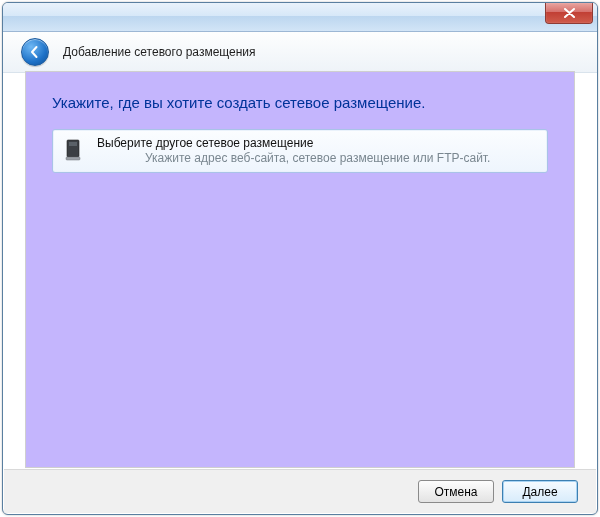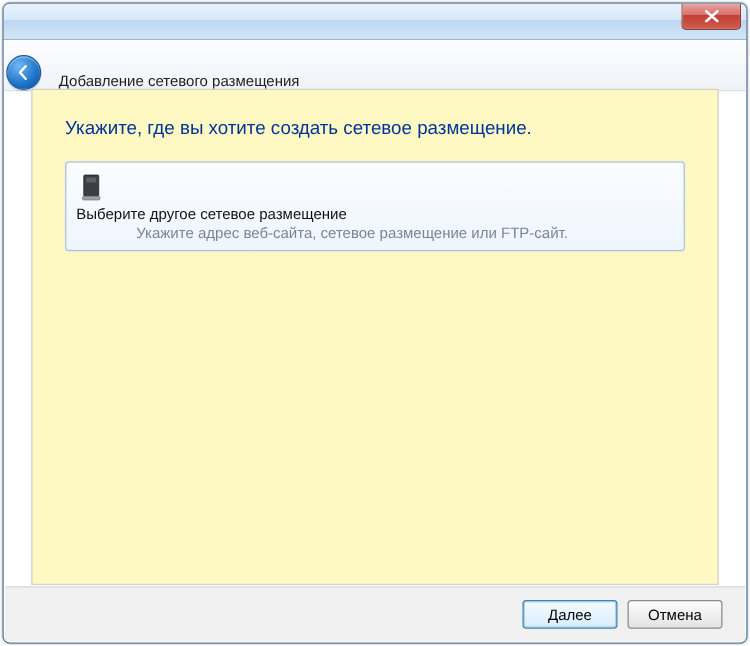--- a/index.html
+++ b/index.html
@@ -46,22 +46,22 @@
     justify-content: center;
     font-weight: bold;
     box-shadow: inset 0 0 1px rgba(255,255,255,0.6);
   }
   .close-btn svg { display:block; }
   .header {
     height: 40px;
     background: linear-gradient(to bottom, #fdfefe, #eef3f8);
     border-bottom: 1px solid #d9e3ec;
     display: flex;
-    align-items: flex-end;
-    padding: 0 2px;
+    align-items: center;
+    padding: 0 18px;
   }
   .back-btn {
     width: 26px;
     height: 26px;
     border-radius: 50%;
     background: radial-gradient(circle at 35% 30%, #6fb8f4, #1e72c8 60%, #0f4e94);
     border: 1px solid #1a5a9e;
     box-shadow: inset 0 1px 1px rgba(255,255,255,0.5), 0 1px 1px rgba(0,0,0,0.2);
     display: flex;
     align-items: center;
@@ -72,39 +72,38 @@
   .header-title {
     color: #1f1f1f;
     font-size: 12px;
   }
   .content {
     position: absolute;
     top: 68px;
     bottom: 46px;
     left: 22px;
     right: 22px;
-    background: #fef9c3;
+    background: #c4b5fd;
     border: 1px solid #cfcfcf;
     box-sizing: border-box;
     padding: 20px 26px;
   }
   .instruction {
     color: #003399;
     font-size: 15px;
     margin: 2px 0 18px 0;
   }
   .option {
     border: 1px solid #a9c3e8;
     border-radius: 3px;
     background: linear-gradient(to bottom, #fbfdff 0%, #eef5fd 100%);
     padding: 6px 8px;
     display: flex;
     align-items: flex-start;
     box-shadow: inset 0 0 0 1px #eaf2fb;
-    flex-direction: column;
   }
   .option-icon {
     width: 28px;
     height: 28px;
     margin-right: 8px;
     flex: 0 0 28px;
     display:flex;
     align-items:center;
     justify-content:center;
   }
@@ -190,17 +189,17 @@
         </svg>
       </div>
       <div class="option-text">
         <div class="option-title">Выберите другое сетевое размещение</div>
         <div class="option-desc">Укажите адрес веб-сайта, сетевое размещение или FTP-сайт.</div>
       </div>
     </div>
   </div>
 
   <div class="footer">
+    <div class="btn">Отмена</div>
     <div class="btn default">Далее</div>
-    <div class="btn">Отмена</div>
   </div>
 
 </div>
 
 </body></html>

